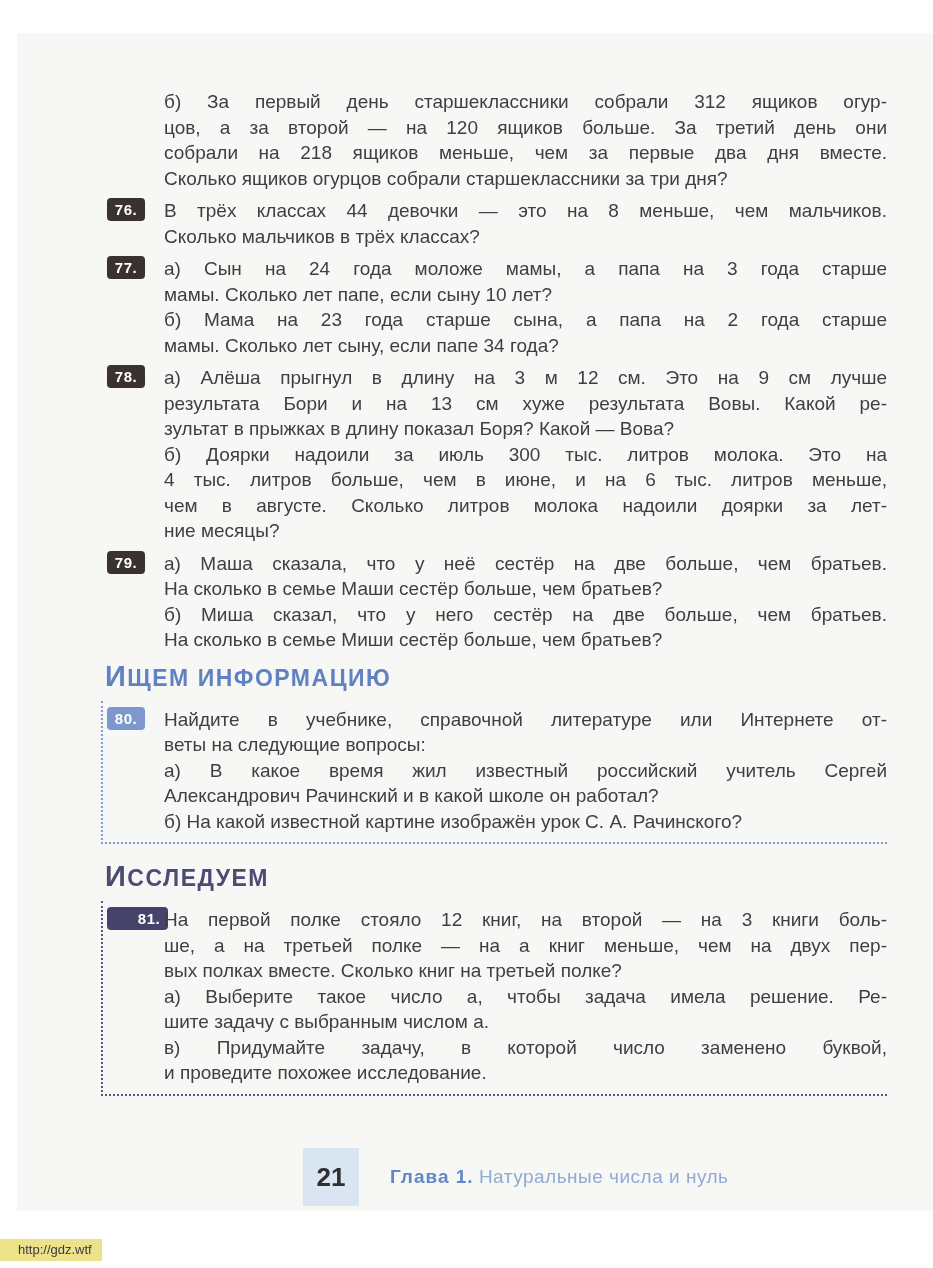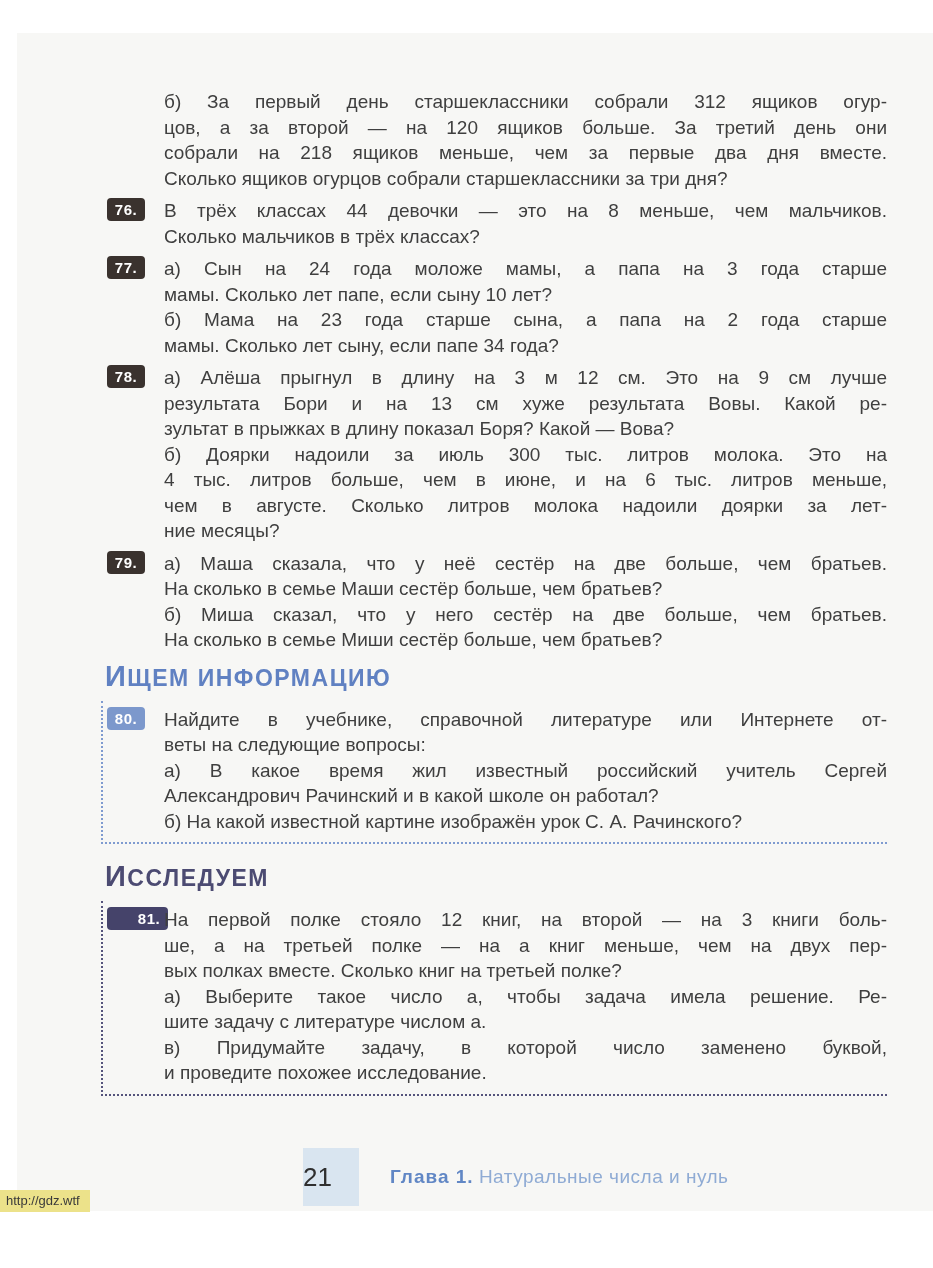--- a/index.html
+++ b/index.html
@@ -37,30 +37,30 @@
   .section-header.research{color:var(--header-research);margin-top:16px;}
   .problem.boxed{
     margin-left:-6px;padding:6px 0 8px 4px;margin-bottom:4px;
     border-left:2px dotted #999;border-bottom:2px dotted #999;
   }
   .problem.boxed.info{border-color:var(--dotted-info);}
   .problem.boxed.research{border-color:var(--dotted-research);}
   .footer-pagebox{
     position:absolute;left:303px;top:1148px;width:56px;height:58px;
     background:var(--page-box-bg);
-    display:flex;align-items:center;justify-content:flex-start;
-    font-size:26px;font-weight:normal;color:#2f2f2f;
+    display:flex;align-items:center;justify-content:center;
+    font-size:26px;font-weight:bold;color:#2f2f2f;
   }
   .footer-chapter{position:absolute;left:390px;top:1166px;font-size:19px;white-space:nowrap;}
   .chapter-label{color:var(--chapter-bold);font-weight:bold;letter-spacing:1px;}
   .chapter-title{color:var(--chapter-rest);letter-spacing:0.5px;}
   .watermark{
-    position:absolute;left:0;top:1190px;
+    position:absolute;left:0;top:1239px;
     background:var(--watermark-bg);
-    color:#3a3a3a;font-size:13px;padding:3px 10px 4px 6px;
+    color:#3a3a3a;font-size:13px;padding:3px 10px 4px 18px;
   }
 </style>
 </head>
 <body>
 
 <div class="scan">
   <div class="content">
       <div class="problem">
         <div class="badge-col"></div>
         <div class="ptext">
@@ -156,21 +156,21 @@
           <div class="badge research">81.</div>
         </div>
         <div class="ptext">
           <div class="para">
             <div class="line">На первой полке стояло 12 книг, на второй — на 3 книги боль-</div>
             <div class="line">ше, а на третьей полке — на a книг меньше, чем на двух пер-</div>
             <div class="line last">вых полках вместе. Сколько книг на третьей полке?</div>
           </div>
           <div class="para">
             <div class="line">а) Выберите такое число a, чтобы задача имела решение. Ре-</div>
-            <div class="line last">шите задачу с литературе числом a.</div>
+            <div class="line last">шите задачу с выбранным числом a.</div>
           </div>
           <div class="para">
             <div class="line">в) Придумайте задачу, в которой число заменено буквой,</div>
             <div class="line last">и проведите похожее исследование.</div>
           </div>
         </div>
       </div>
     </div>
 </div>
 

